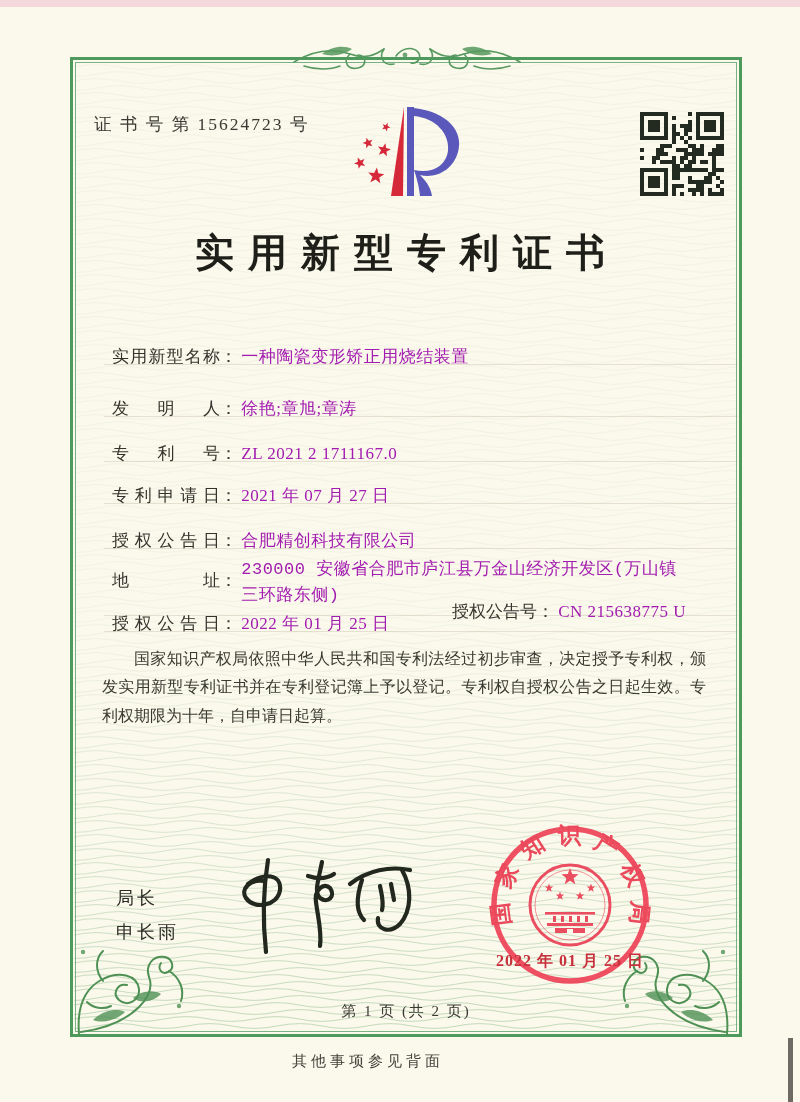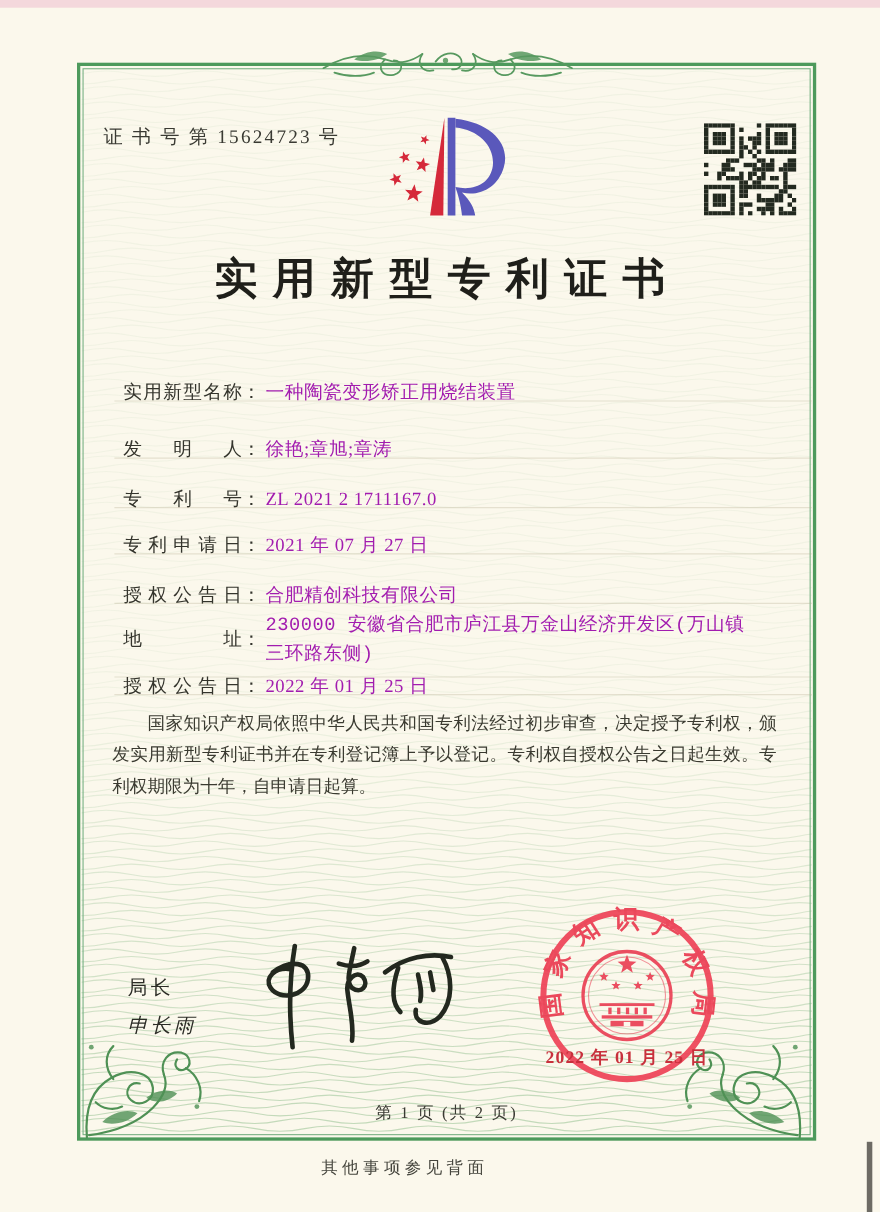--- a/index.html
+++ b/index.html
@@ -27,21 +27,21 @@
   .jt{display:inline-block;width:108px;text-align:justify;text-align-last:justify;margin-top:12px;}
   .fvalue{color:#a21caf;letter-spacing:.5px;}
   .fvalue.addr{display:inline-block;width:452px;white-space:normal;vertical-align:top;line-height:1.55;font-family:Liberation Mono, monospace;}
   .pair2{position:absolute;left:340px;top:0;}
 
   .paras{position:absolute;left:102px;top:645px;width:604px;z-index:2;font-size:16px;line-height:1.78;
          text-align:justify;color:#3a3a30;}
   .paras p{margin:0;text-indent:2em;}
 
   .signer-title{position:absolute;left:116px;top:886px;font-size:18px;letter-spacing:3px;z-index:2;color:#2c2c26;}
-  .signer-name{position:absolute;left:116px;top:920px;font-size:18px;letter-spacing:3px;z-index:2;color:#2c2c26;font-style:italic;}
+  .signer-name{position:absolute;left:116px;top:920px;font-size:18px;letter-spacing:3px;z-index:2;color:#2c2c26;}
   .signature{position:absolute;left:228px;top:852px;width:200px;height:108px;z-index:2;}
 
   .seal{position:absolute;left:485px;top:817px;width:170px;height:170px;z-index:3;opacity:.92;}
   .seal-date{position:absolute;left:484px;top:951px;width:172px;text-align:center;font-size:16px;
              letter-spacing:1px;color:#c8303c;z-index:4;font-weight:600;}
 
   .page-info{position:absolute;left:70px;top:1002px;width:672px;text-align:center;font-size:15px;
              letter-spacing:2px;z-index:2;color:#3a3a33;}
   .back-note{position:absolute;left:0;top:1052px;width:736px;text-align:center;font-size:15px;
              letter-spacing:4px;color:#44443c;}
@@ -520,20 +520,24 @@
       <span class="flabel"><span class="jt">授权公告日</span><span>：</span></span>
       <span class="fvalue">合肥精创科技有限公司</span>
     </div>
     <div class="frow tall" style="top:224px">
       <span class="flabel"><span class="jt">地址</span><span>：</span></span>
       <span class="fvalue addr">230000 安徽省合肥市庐江县万金山经济开发区(万山镇三环路东侧)</span>
     </div>
     <div class="frow" style="top:267px">
       <span class="flabel"><span class="jt">授权公告日</span><span>：</span></span>
       <span class="fvalue">2022 年 01 月 25 日</span>
+      <span class="pair2">
+        <span class="flabel"><span>授权公告号</span><span>：</span></span>
+        <span class="fvalue">CN 215638775 U</span>
+      </span>
     </div>
   </div>
 
   <div class="paras">
     <p>国家知识产权局依照中华人民共和国专利法经过初步审查，决定授予专利权，颁发实用新型专利证书并在专利登记簿上予以登记。专利权自授权公告之日起生效。专利权期限为十年，自申请日起算。</p>
   </div>
 
   <div class="signer-title">局长</div>
   <div class="signer-name">申长雨</div>
 

